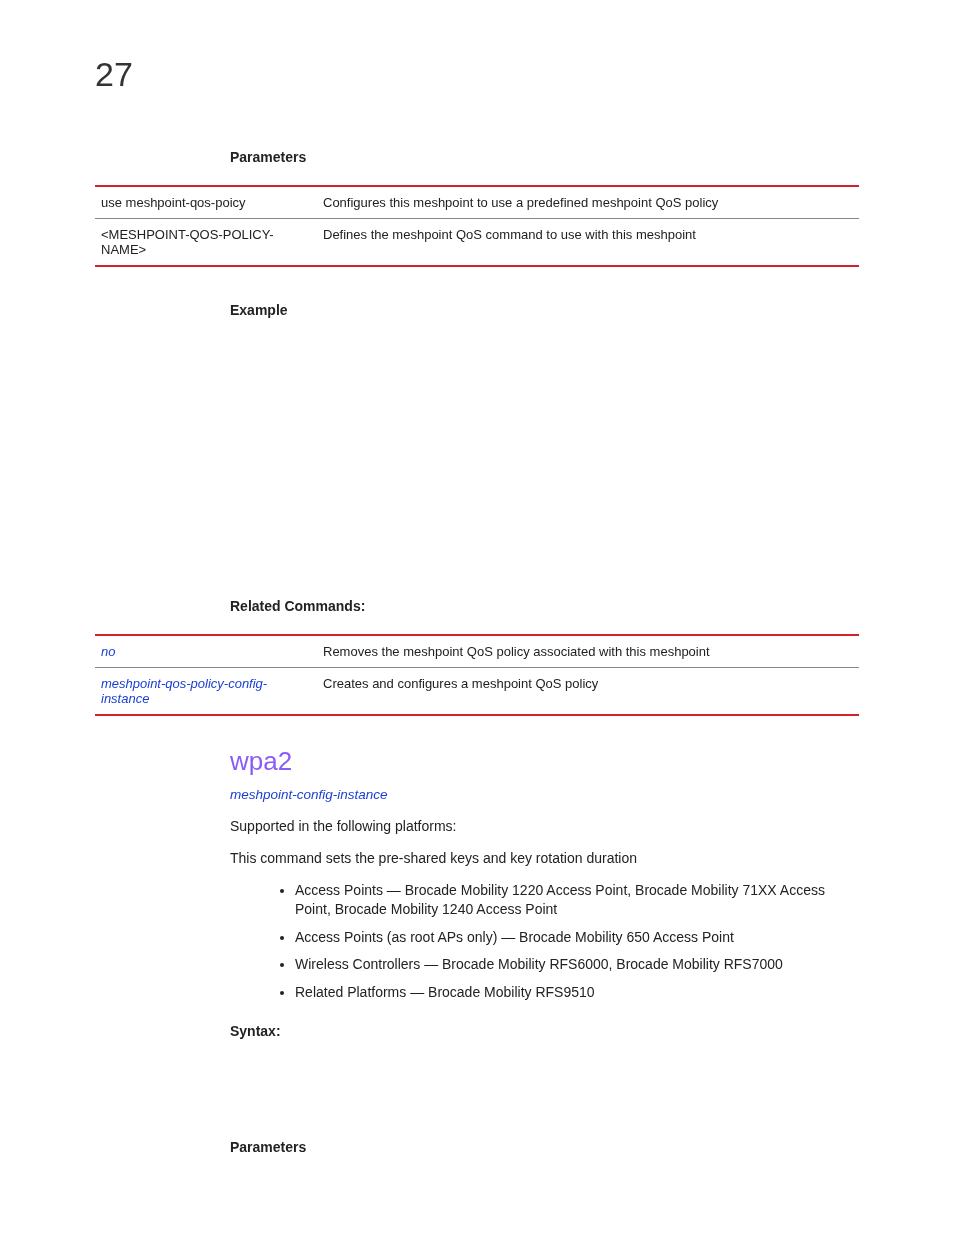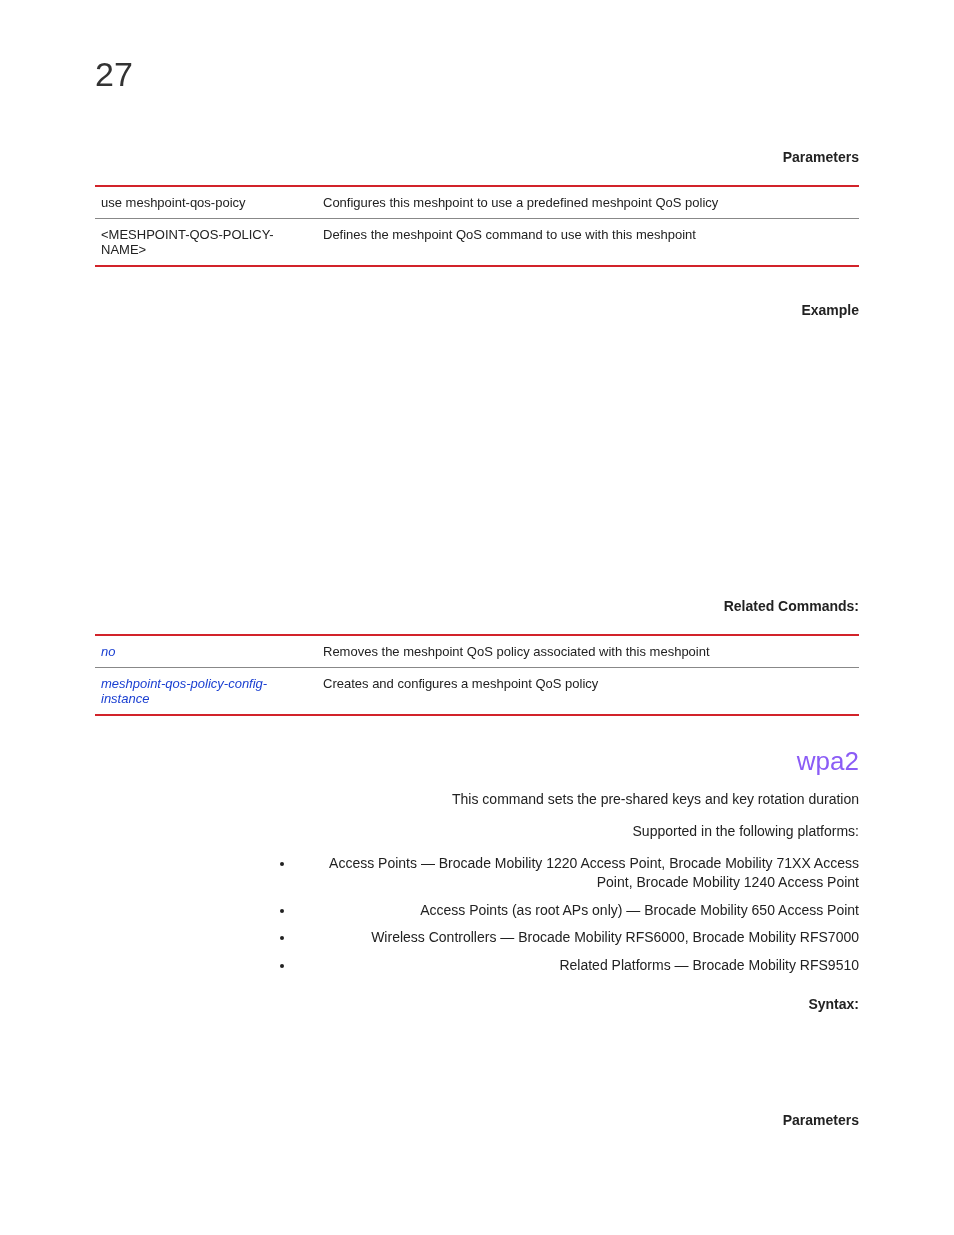--- a/index.html
+++ b/index.html
@@ -15,21 +15,20 @@
     box-sizing: border-box;
   }
   .chapter-num {
     font-size: 34px;
     font-weight: normal;
     color: #333;
     margin: 0 0 55px 0;
   }
   .content {
     margin-left: 135px;
-    text-align: right;
   }
   .sec-heading {
     font-weight: bold;
     font-size: 14px;
     margin: 0 0 20px 0;
   }
   .param-table, .rel-table {
     width: 100%;
     border-collapse: collapse;
     font-size: 13px;
@@ -133,22 +132,23 @@
     </tr>
     <tr>
       <td class="rel-left">meshpoint-qos-policy-config-instance</td>
       <td>Creates and configures a meshpoint QoS policy</td>
     </tr>
   </tbody>
     </table>
 
   <div class="content">
     <h2 class="h2-cmd">wpa2</h2>
+    <div class="link-ital">meshpoint-config-instance</div>
+    <p class="body-p">Supported in the following platforms:</p>
     <p class="body-p">This command sets the pre-shared keys and key rotation duration</p>
-    <p class="body-p">Supported in the following platforms:</p>
     <ul class="platforms">
       <li>Access Points — Brocade Mobility 1220 Access Point, Brocade Mobility 71XX Access Point, Brocade Mobility 1240 Access Point</li>
       <li>Access Points (as root APs only) — Brocade Mobility 650 Access Point</li>
       <li>Wireless Controllers — Brocade Mobility RFS6000, Brocade Mobility RFS7000</li>
       <li>Related Platforms — Brocade Mobility RFS9510</li>
     </ul>
     <div class="sec-heading">Syntax:</div>
     <div class="spacer-syntax"></div>
     <div class="sec-heading">Parameters</div>
   </div>

